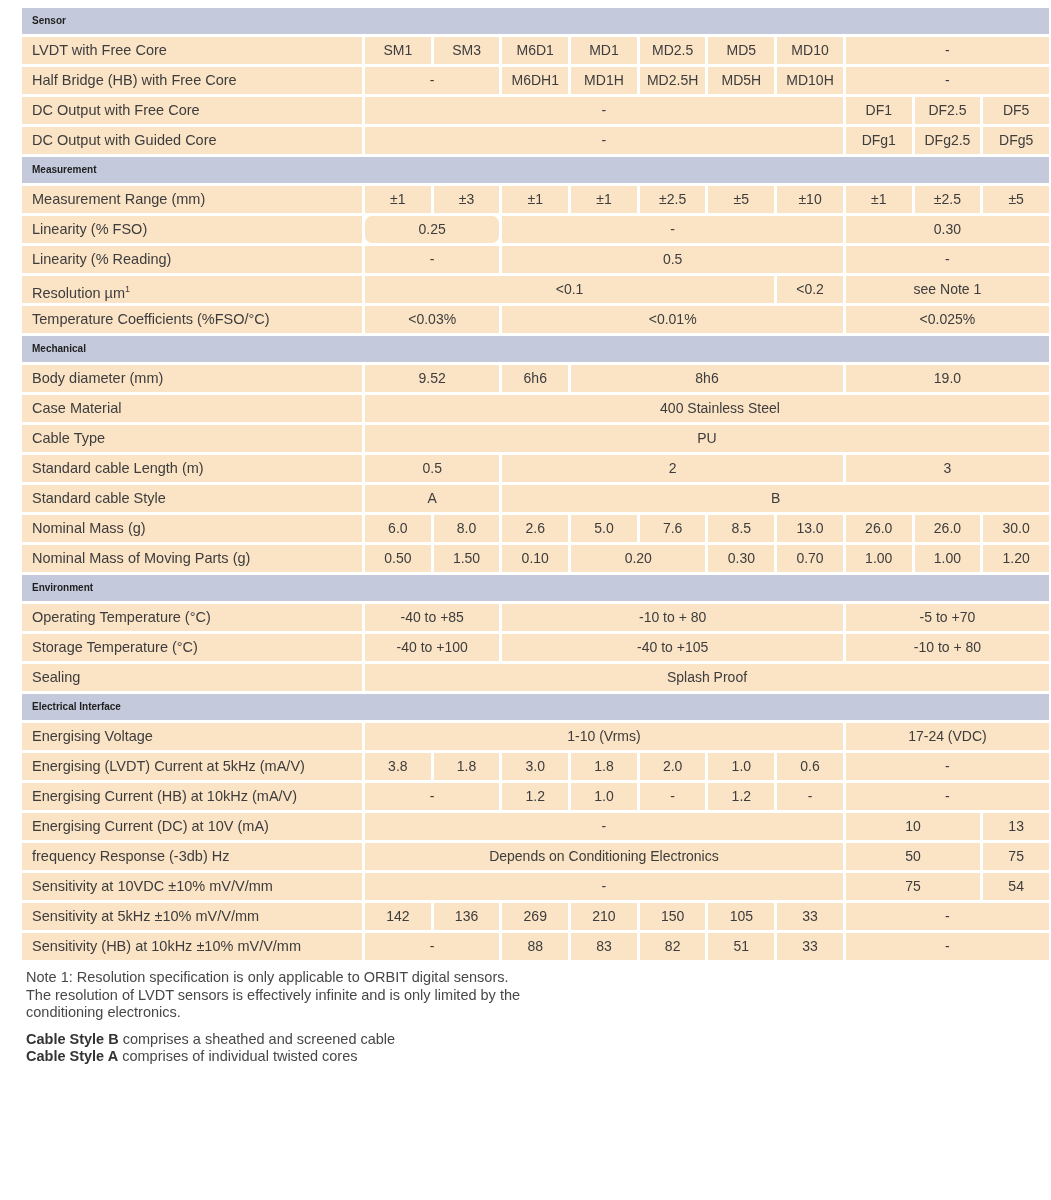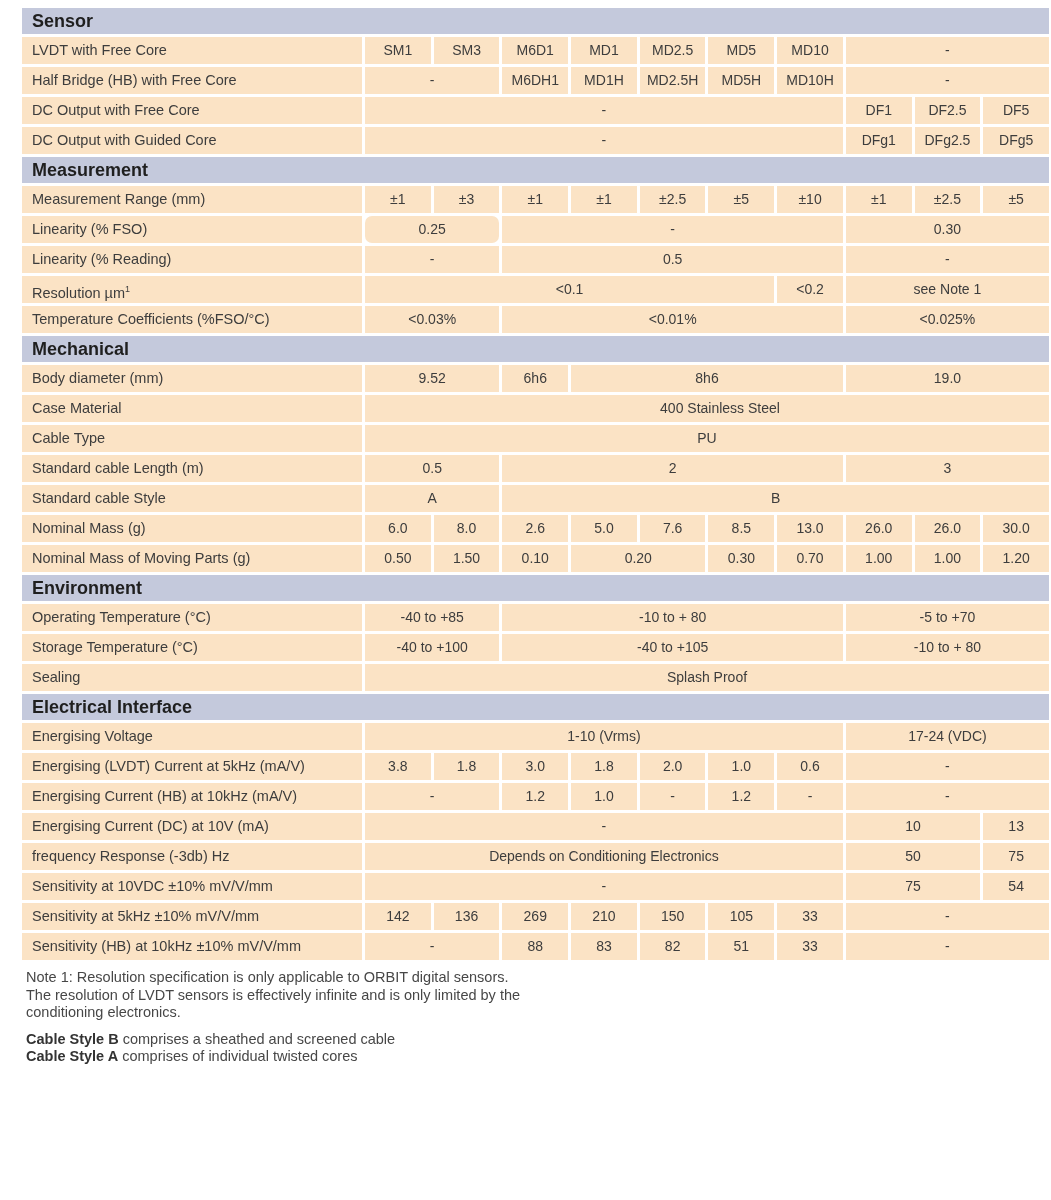--- a/index.html
+++ b/index.html
@@ -22,21 +22,21 @@
     display: grid;
     grid-template-columns: 340px repeat(10, 1fr);
     gap: 3px;
     width: 1027px;
   }
   .section-header {
     grid-column: 1 / -1;
     background: #c4c9dc;
     color: #1f1f1f;
     font-weight: bold;
-    font-size: 18px;
+    font-size: 10px;
     height: 26px;
     line-height: 26px;
     padding-left: 10px;
     box-sizing: border-box;
   }
   .row-label {
     background: #fbe3c5;
     font-size: 14.5px;
     height: 27px;
     line-height: 27px;

